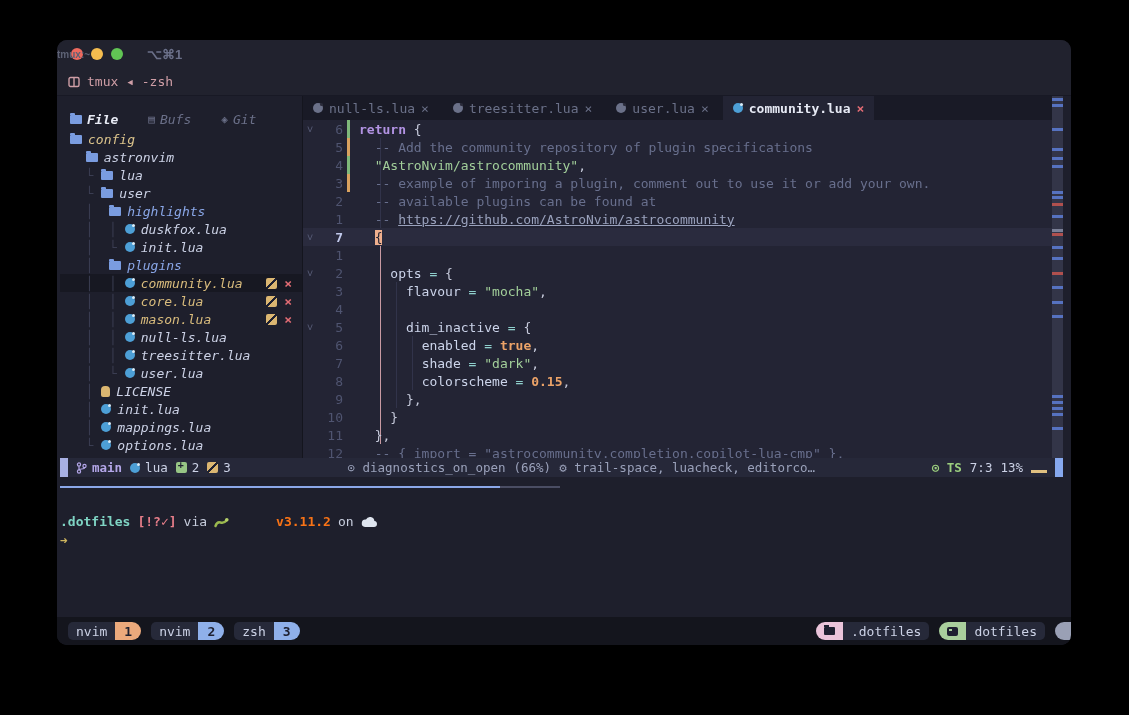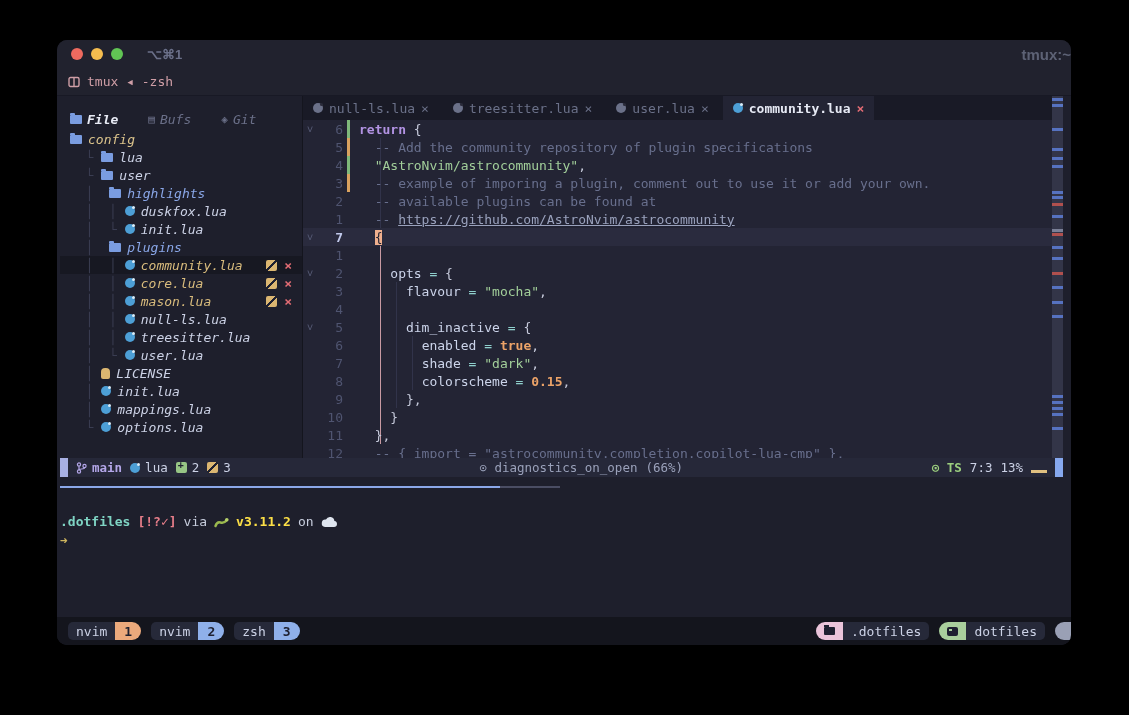--- a/index.html
+++ b/index.html
@@ -10,22 +10,22 @@
     background:#1e1f2c; border-radius:10px; overflow:hidden;
     box-shadow:0 18px 50px rgba(0,0,0,.7); display:flex; flex-direction:column; }
 
   
   .titlebar { height:28px; background:#21222e; position:relative; flex:none;
     display:flex; align-items:center; font-family:"Liberation Sans",sans-serif; }
   .dots { display:flex; gap:8px; margin-left:14px; }
   .dot { width:12px; height:12px; border-radius:50%; }
   .dot.r { background:#ee6a5f; } .dot.y { background:#f5bd4f; } .dot.g { background:#61c554; }
   .tabshortcut { margin-left:24px; color:#6b7089; font-size:13px; font-weight:bold; }
-  .wintitle { position:absolute; left:0; right:0; text-align:right; color:#5d6275;
-    font-size:15px; font-weight:bold; }
+  .wintitle { position:absolute; left:0; right:0; text-align:left; color:#5d6275;
+    font-size:10px; font-weight:bold; }
 
   
   .termtabs { height:28px; background:#21222e; flex:none; display:flex; align-items:center;
     padding-left:11px; border-bottom:1px solid #181925; }
   .termtab { display:flex; align-items:center; gap:7px; color:#cf9ea6; font-size:13px; }
 
   
   .mainrow { height:362px; flex:none; display:flex; padding-left:3px; padding-right:8px; }
 
   
@@ -105,21 +105,21 @@
   .ruler-underscore { width:16px; height:3px; background:#e0c080; margin-top:8px; }
 
   
   .shellpane { height:140px; flex:none; background:#1e1f2c; padding-left:3px; font-size:13px; }
   .panerule { margin-top:9px; display:flex; height:2px; }
   .panerule .blue { width:440px; background:#8ba7e8; }
   .panerule .gray { width:60px; background:#4a4d63; }
   .promptline { margin-top:26px; display:flex; align-items:center; gap:7px; color:#c8cede; }
   .p-dir { color:#7fd4c4; font-weight:bold; }
   .p-git { color:#e87e8a; font-weight:bold; }
-  .p-ver { color:#fde047; font-weight:bold; }
+  .p-ver { color:#f97316; font-weight:bold;margin-left:40px; }
   .arrowline { margin-top:4px; color:#cdb45e; font-weight:bold; }
 
   
   .tmuxbar { height:28px; flex:none; background:#14151d; display:flex; align-items:center;
     padding:0 0 0 11px; font-size:13px; color:#ccd2e6; }
   .twin { display:flex; align-items:center; margin-right:10px; }
   .twin .tname { background:#262939; padding:1px 8px; border-radius:5px 0 0 5px; height:18px; display:flex; align-items:center; }
   .twin .tnum { padding:1px 9px; border-radius:0 9px 9px 0; height:18px; display:flex; align-items:center;
     color:#1e2030; font-weight:bold; }
   .tnum.active { background:#eba97c; } .tnum.inactive { background:#8fb0ea; }
@@ -170,20 +170,21 @@
             <span class="glyph-ic">▤</span>
             <span>Bufs</span>
           </div>
           <div class="srctab">
             <span class="glyph-ic">◈</span>
             <span>Git</span>
           </div>
         </div>
       <div id="tree">
           <div class="trow"><span class="tpfx"></span><span class="folder-ic"></span><span class="tlbl t-root">config</span></div>
+          <div class="trow"><span class="tpfx">  </span><span class="folder-ic"></span><span class="tlbl t-file">astronvim</span></div>
           <div class="trow"><span class="tpfx">  └ </span><span class="folder-ic"></span><span class="tlbl t-file">lua</span></div>
           <div class="trow"><span class="tpfx">  └ </span><span class="folder-ic"></span><span class="tlbl t-file">user</span></div>
           <div class="trow"><span class="tpfx">  │  </span><span class="folder-ic"></span><span class="tlbl t-dirblue">highlights</span></div>
           <div class="trow"><span class="tpfx">  │  │ </span><span class="lua-ic"></span><span class="tlbl t-file">duskfox.lua</span></div>
           <div class="trow"><span class="tpfx">  │  └ </span><span class="lua-ic"></span><span class="tlbl t-file">init.lua</span></div>
           <div class="trow"><span class="tpfx">  │  </span><span class="folder-ic"></span><span class="tlbl t-dirblue">plugins</span></div>
           <div class="trow sel"><span class="tpfx">  │  │ </span><span class="lua-ic"></span><span class="tlbl t-mod">community.lua</span><span class="badges"><span class="pen-badge"></span><span class="red-x">×</span></span></div>
           <div class="trow"><span class="tpfx">  │  │ </span><span class="lua-ic"></span><span class="tlbl t-mod">core.lua</span><span class="badges"><span class="pen-badge"></span><span class="red-x">×</span></span></div>
           <div class="trow"><span class="tpfx">  │  │ </span><span class="lua-ic"></span><span class="tlbl t-mod">mason.lua</span><span class="badges"><span class="pen-badge"></span><span class="red-x">×</span></span></div>
           <div class="trow"><span class="tpfx">  │  │ </span><span class="lua-ic"></span><span class="tlbl t-file">null-ls.lua</span></div>
@@ -294,20 +295,24 @@
     <div class="sl-ft">
       <span class="pen-badge"></span>
       <span>3</span>
     </div>
     <div class="spacer"></div>
     <div class="sl-dim">
       <span>⊙</span>
       <span>diagnostics_on_open</span>
     </div>
     <div class="sl-dim">(66%)</div>
+    <div class="sl-dim">
+      <span>⚙</span>
+      <span>trail-space, luacheck, editorco…</span>
+    </div>
     <div class="spacer"></div>
     <div class="sl-green">
       <span>⊙</span>
       <span>TS</span>
     </div>
     <div>7:3</div>
     <div>13%</div>
     <div class="ruler-underscore"></div>
     <div class="endcap"></div>
   </div>

